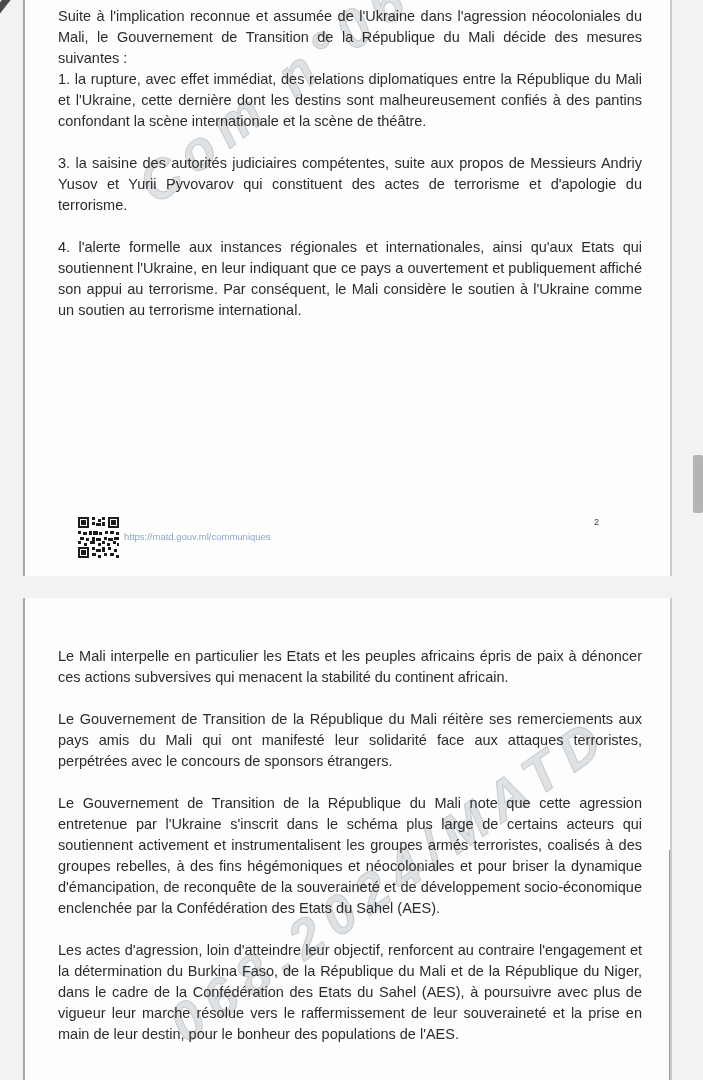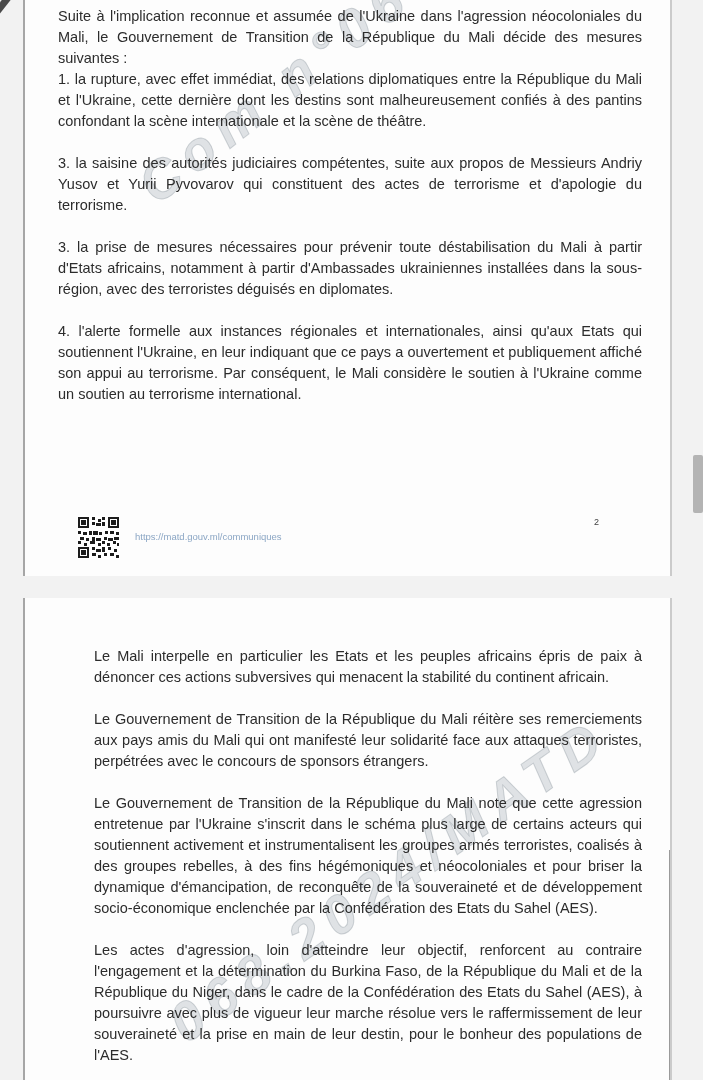--- a/index.html
+++ b/index.html
@@ -19,21 +19,21 @@
     border-right:2px solid #cbcbcb;
     overflow:hidden;
   }
   #page-1 { top:0; height:576px; }
   #page-2 { top:598px; height:482px; }
   .page-inner {
     position:relative;
     padding:6px 28px 0 33px;
     z-index:2;
   }
-  #page-2 .page-inner { padding-top:48px;margin-left:36px; }
+  #page-2 .page-inner { padding-top:48px; }
   .para {
     font-size:14.5px;
     line-height:21px;
     text-align:justify;
     margin-bottom:21px;
     color:#2c2c2c;
   }
   .para.tight { margin-bottom:0; }
   .watermark {
     position:absolute;
@@ -58,21 +58,21 @@
   }
   .qr {
     position:absolute;
     left:19px; top:5px;
     width:43px; height:43px;
     background:#fff;
   }
   .qr svg { display:block; width:43px; height:43px; }
   .footer-url {
     position:absolute;
-    left:77px; top:20px;
+    left:66px; top:20px;
     font-size:9.5px;
     color:#8ba6c4;
     text-decoration:none;
   }
   .page-number {
     position:absolute;
     left:536px; top:6px;
     font-size:9px;
     color:#3f3f3f;
   }
@@ -106,21 +106,20 @@
 <body>
 
 <div class="corner-mark"></div>
 
 <div class="page" id="page-1">
   <div class="watermark" id="wm-1">Com n°068.040/2024</div>
   <div class="page-inner">
     <p class="para tight">Suite à l'implication reconnue et assumée de l'Ukraine dans l'agression néocoloniales du Mali, le Gouvernement de Transition de la République du Mali décide des mesures suivantes :</p>
     <p class="para">1. la rupture, avec effet immédiat, des relations diplomatiques entre la République du Mali et l'Ukraine, cette dernière dont les destins sont malheureusement confiés à des pantins confondant la scène internationale et la scène de théâtre.</p>
     <p class="para">3. la saisine des autorités judiciaires compétentes, suite aux propos de Messieurs Andriy Yusov et Yurii Pyvovarov qui constituent des actes de terrorisme et d'apologie du terrorisme.</p>
-    <p class="para">3. la prise de mesures nécessaires pour prévenir toute déstabilisation du Mali à partir d'Etats africains, notamment à partir d'Ambassades ukrainiennes installées dans la sous-région, avec des terroristes déguisés en diplomates.</p>
     <p class="para">4. l'alerte formelle aux instances régionales et internationales, ainsi qu'aux Etats qui soutiennent l'Ukraine, en leur indiquant que ce pays a ouvertement et publiquement affiché son appui au terrorisme. Par conséquent, le Mali considère le soutien à l'Ukraine comme un soutien au terrorisme international.</p>
   </div>
   <div class="footer-row">
     <div class="qr">
       <svg viewBox="0 0 29 29" shape-rendering="crispEdges">
         <rect width="29" height="29" fill="#ffffff"></rect>
         <g fill="#1c1c1c">
           <rect x="1" y="1" width="7" height="7"></rect>
             <rect x="2" y="2" width="5" height="5" fill="#fff"></rect>
             <rect x="3" y="3" width="3" height="3"></rect>

